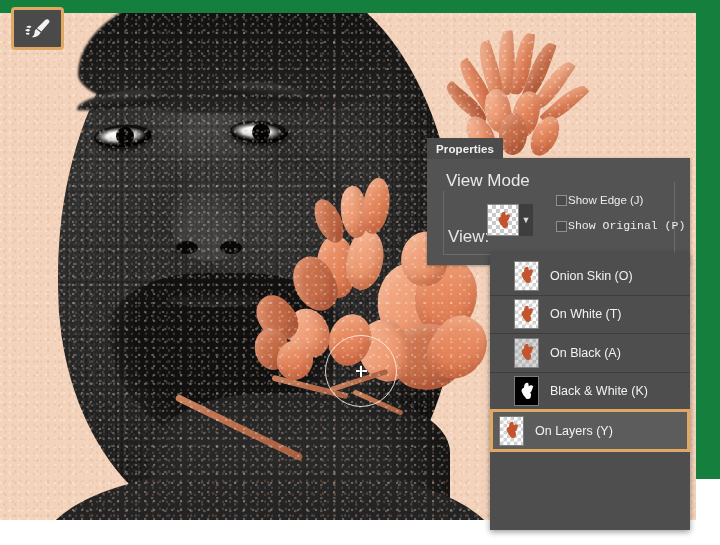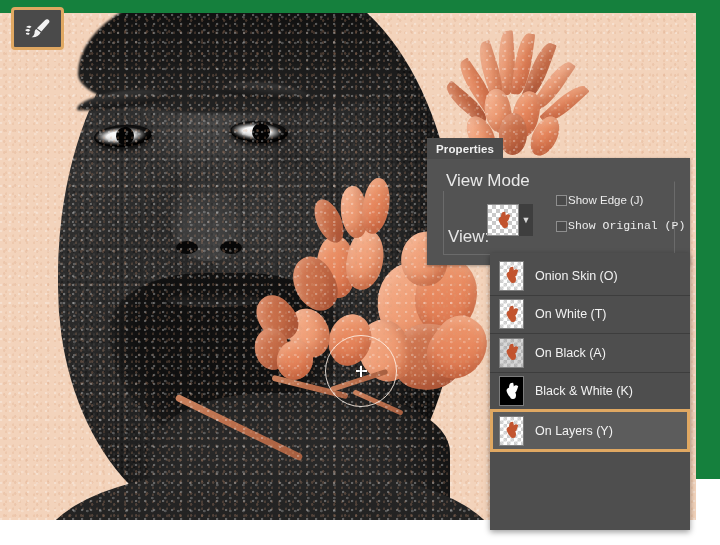--- a/index.html
+++ b/index.html
@@ -199,21 +199,21 @@
     width: 200px; height: 277px;
     background: #4e4e4e;
     z-index: 40;
     box-shadow: 0 2px 6px rgba(0,0,0,.4);
     padding: 4px 0;
   }
   .dd-item {
     position: relative;
     height: 38.5px;
     display:flex; align-items:center;
-    padding-left: 9px;
+    padding-left: 24px;
     border-bottom: 1px solid #3d3d3d;
     color: #f2f2f2;
     font-size: 12.5px;
   }
   .dd-item:last-child { border-bottom: none; }
   .dd-thumb {
     width: 25px; height: 30px;
     margin-right: 11px;
     border: 1px solid #7c7c7c;
     position: relative;

